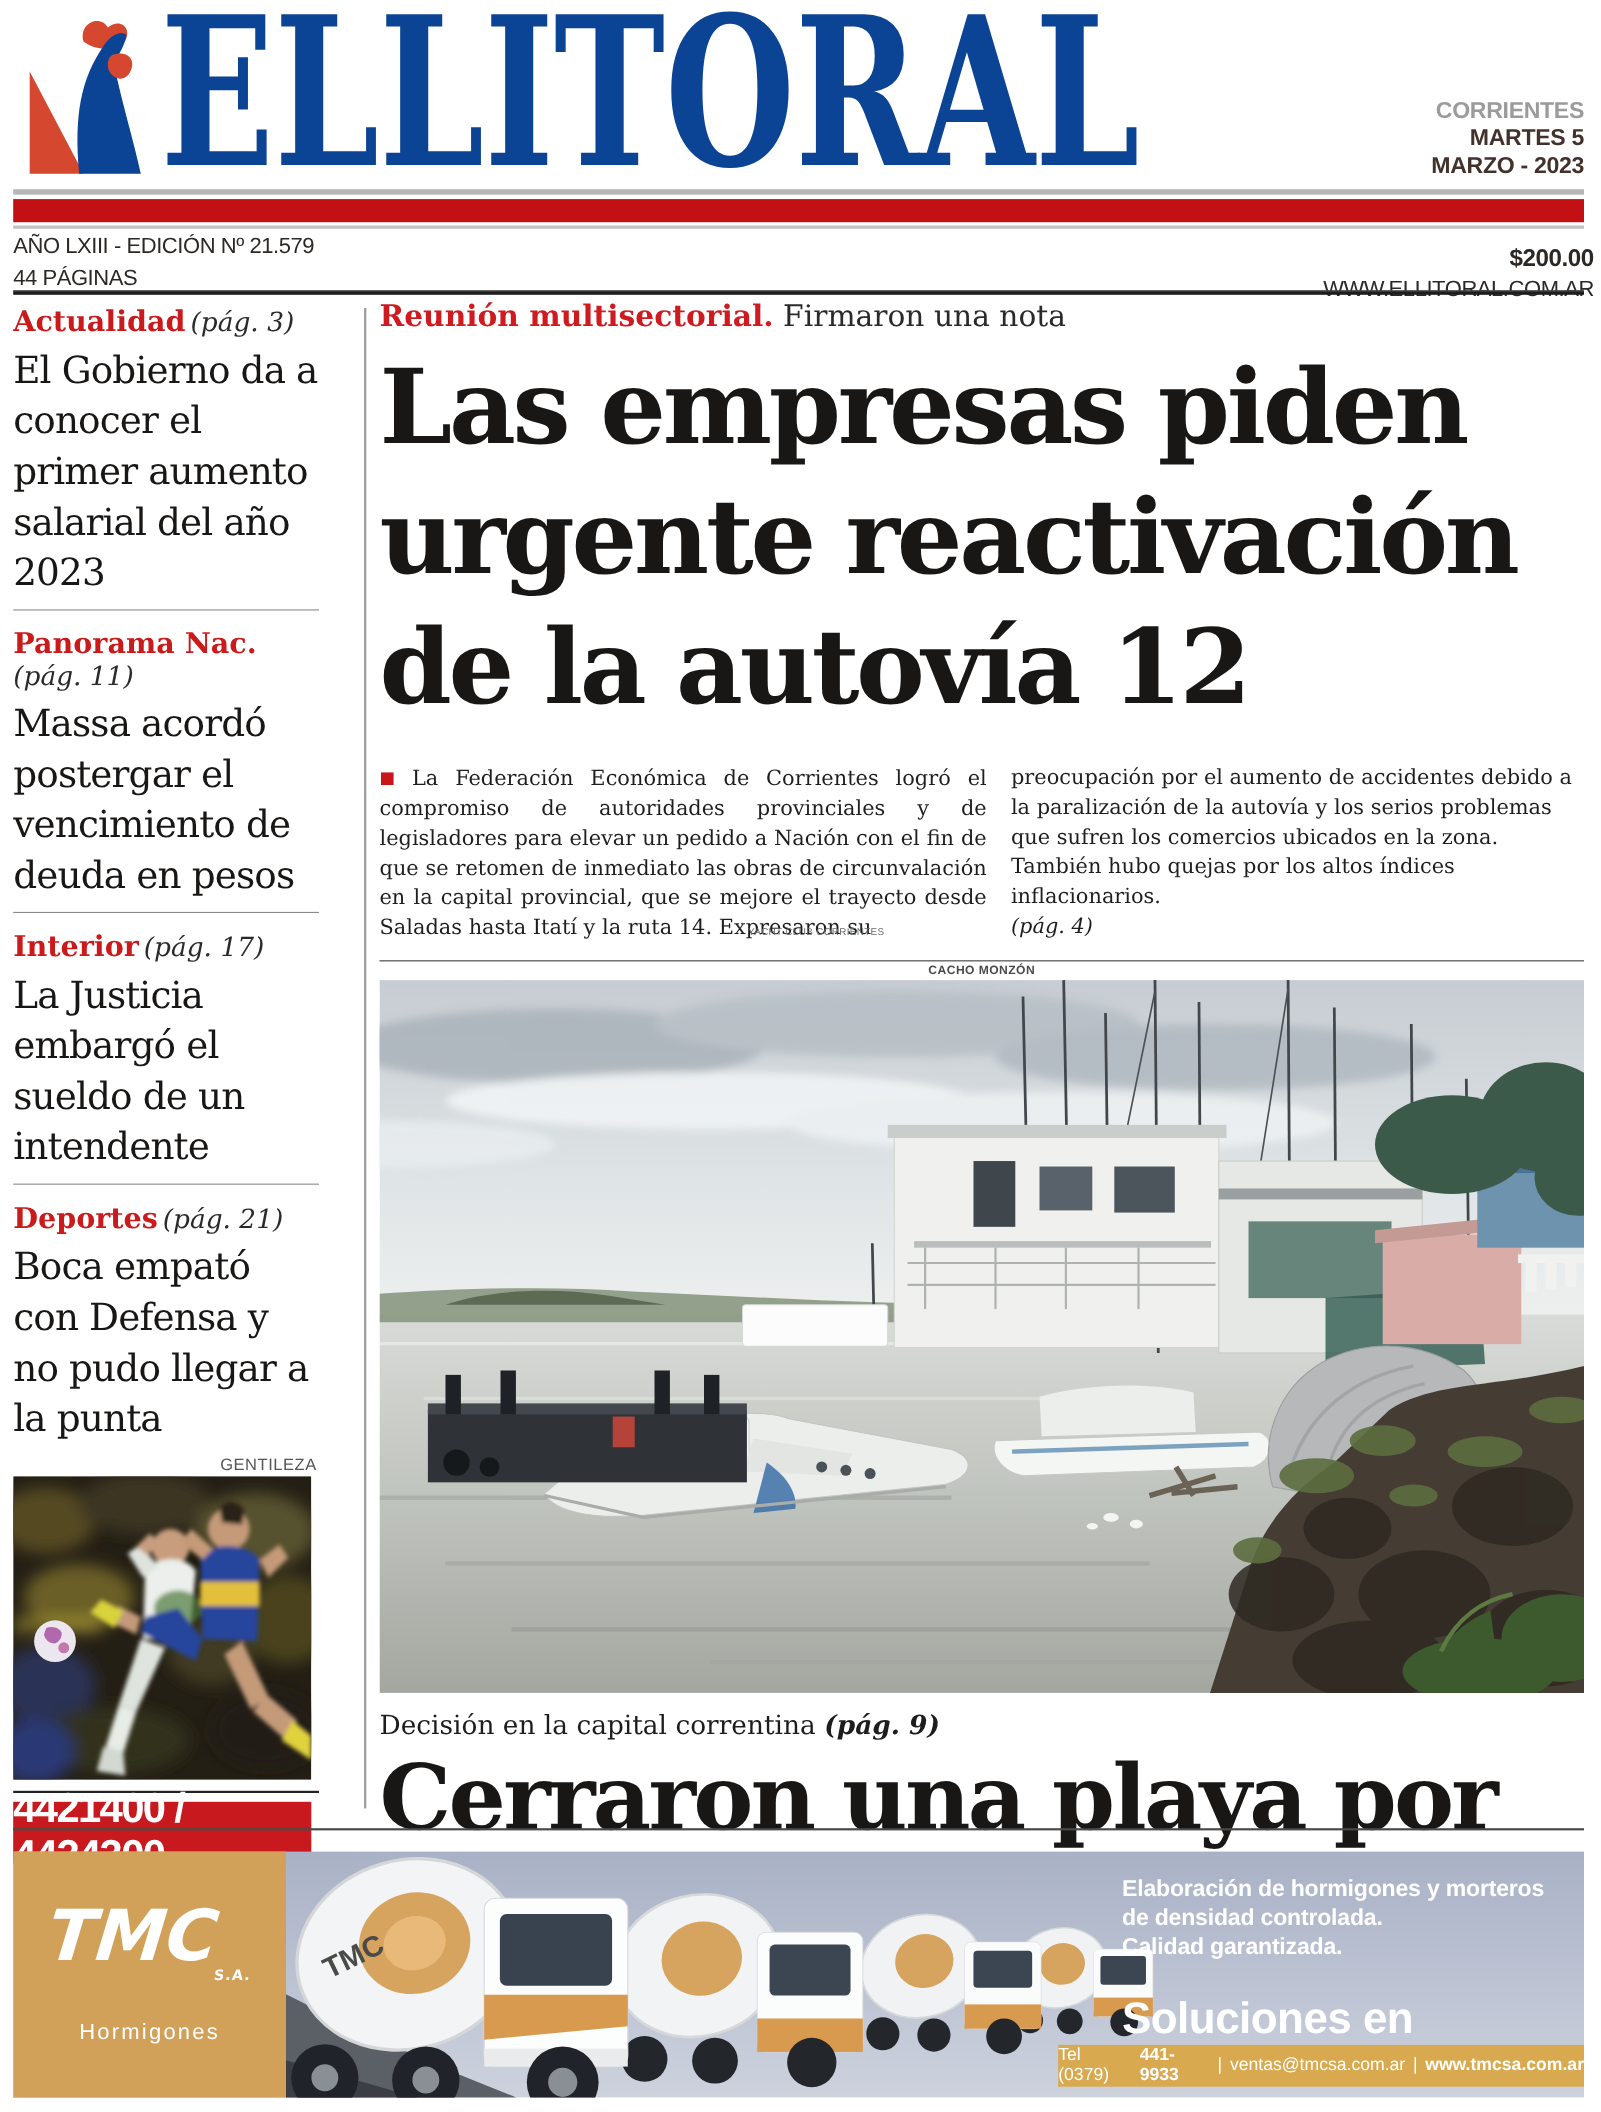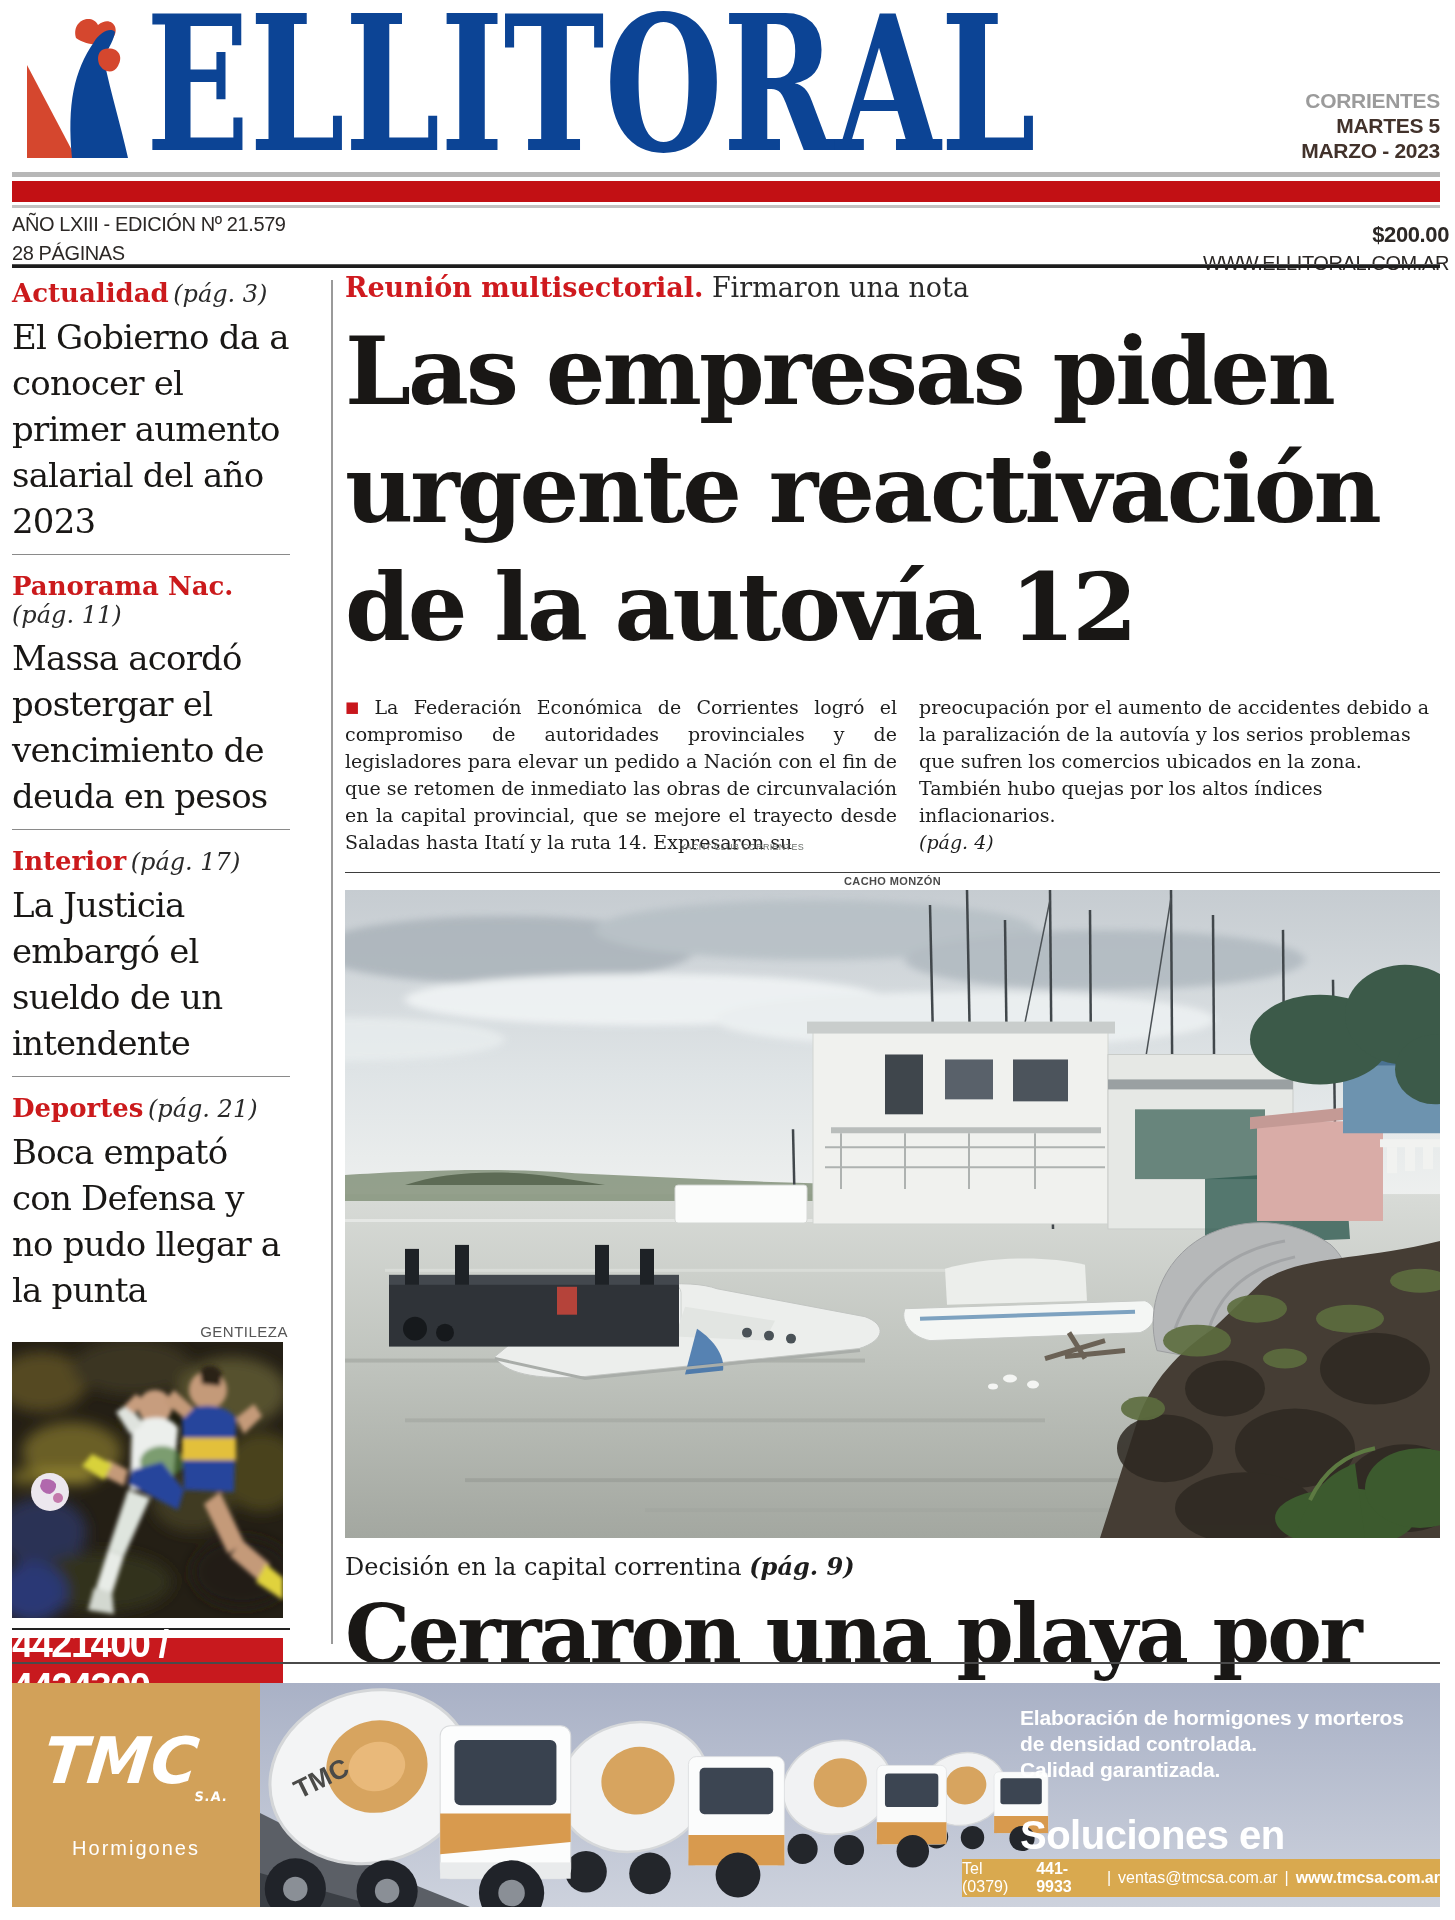--- a/index.html
+++ b/index.html
@@ -94,21 +94,21 @@
     <div>MARTES 5</div>
     <div>MARZO - 2023</div>
   </div>
 
   <div class="abs band-gray1"></div>
   <div class="abs band-red"></div>
   <div class="abs band-gray2"></div>
 
   <div class="abs edition-left">
     <div>AÑO LXIII - EDICIÓN Nº 21.579</div>
-    <div>28 PÁGINAS</div>
+    <div>44 PÁGINAS</div>
   </div>
   <div class="abs edition-right">
     <div class="price">$200.00</div>
     <div>WWW.ELLITORAL.COM.AR</div>
   </div>
   <div class="abs rule-dark"></div>
 
   <div class="abs" id="sidebar">
 
     <div>

